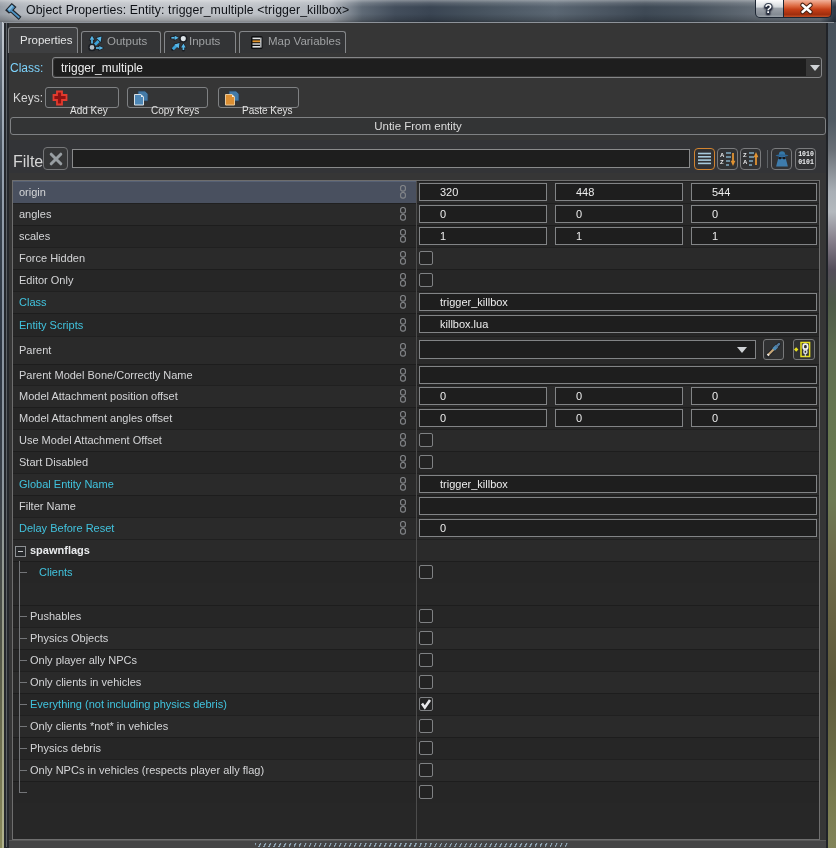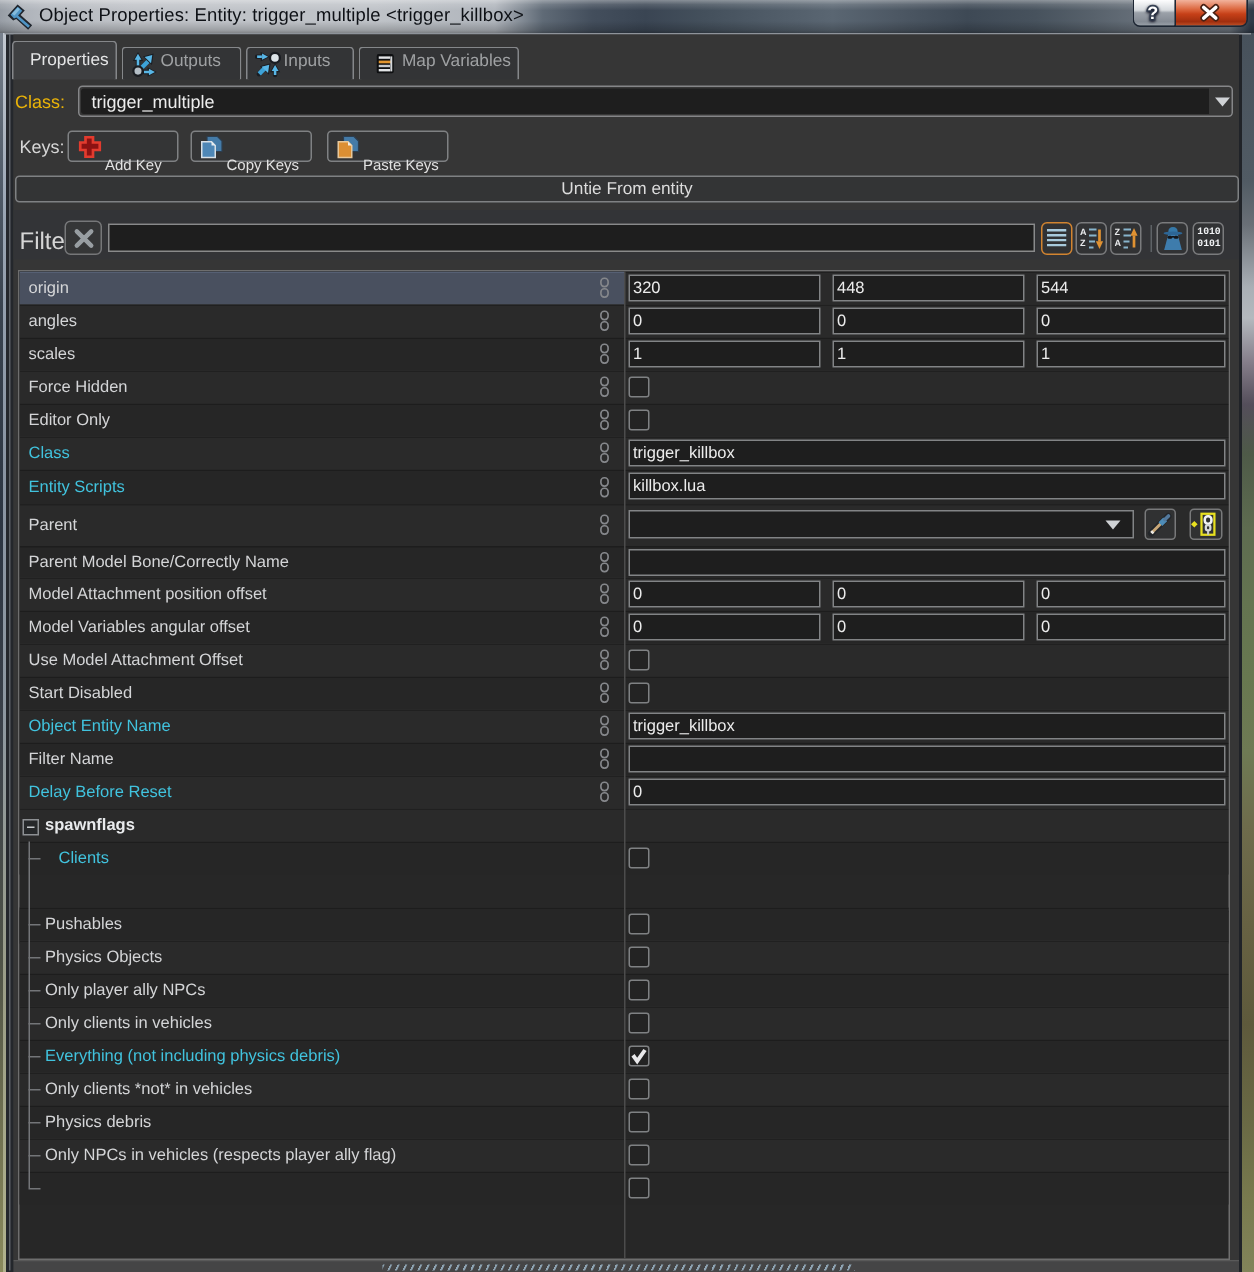--- a/index.html
+++ b/index.html
@@ -42,21 +42,21 @@
 #client{left:9px;top:23px;width:817px;height:817px;background:#363636;}
 
 .tab{position:absolute;box-sizing:border-box;border:1px solid #85878a;border-bottom:none;
  border-radius:3px 3px 0 0;color:#9fa1a3;background:#333436;}
 .tab .lbl{position:absolute;white-space:nowrap;font-size:11.5px;}
 #tab-props{left:8px;top:27px;width:70px;height:26px;background:#3e3f41;color:#e4e5e6;}
 #tab-outputs{left:81px;top:31px;width:80px;height:22px;}
 #tab-inputs{left:164px;top:31px;width:72px;height:22px;}
 #tab-mapvars{left:239px;top:31px;width:107px;height:22px;text-align:center;}
 
-#class-label{left:10px;top:61px;color:#eab308;}
+#class-label{left:10px;top:61px;color:#7dd3fc;}
 #class-combo{left:52px;top:57px;width:770px;height:21px;box-sizing:border-box;
  background:#373737;border:1px solid #858688;border-radius:3px;}
 #class-field{left:1px;top:1px;width:752px;height:17px;background:#1e1e1e;border-radius:2px 0 0 2px;}
 #class-text{left:7px;top:2px;color:#ececec;}
 .dn-arrow{width:0;height:0;border-left:5px solid transparent;border-right:5px solid transparent;border-top:6px solid #cfd2d5;}
 #class-arrow{left:757px;top:7px;}
 
 #keys-label{left:13px;top:91px;color:#d6d6d6;text-align:center;}
 .kbtn{position:absolute;top:87px;height:21px;box-sizing:border-box;background:#343536;
  border:1px solid #7f8183;border-radius:3px;color:#e2e2e2;}
@@ -86,21 +86,21 @@
  background:#272727;border:1px solid #6e6e6e;}
 .row{position:absolute;left:13px;width:806px;box-shadow:inset 0 1px 0 rgba(0,0,0,0.22);}
 .row.odd{background:#262626;}
 .row.even{background:#2a2a2a;}
 .row .lab{position:absolute;left:6px;top:50%;transform:translateY(-50%);white-space:nowrap;color:#d4d5d7;font-size:11px;}
 .row.sel{background:#2a2a2a;}
 .row.sel::before{content:"";position:absolute;left:0;top:0;width:403px;height:100%;background:#49505f;box-shadow:inset 0 1px 0 #566074;}
 .cyan{color:#41c3de !important;}
 #divider{left:416px;top:181px;width:1px;height:658px;background:#4c4c4c;}
 .pinput{position:absolute;top:2px;height:18px;box-sizing:border-box;background:#1e1e1e;
- border:1px solid #828486;color:#ececec;line-height:16px;padding-left:2px;font-size:11px;}
+ border:1px solid #828486;color:#ececec;line-height:16px;padding-left:20px;font-size:11px;}
 .cbv{position:absolute;left:406px;top:50%;transform:translateY(-50%);width:14px;height:14px;box-sizing:border-box;
  background:#232323;border:1px solid #7f8183;border-radius:2px;}
 .link{position:absolute;left:386px;top:50%;transform:translateY(-50%);width:8px;height:15px;}
 .pcombo{position:absolute;left:406px;top:4px;width:337px;height:19px;box-sizing:border-box;
  background:#1e1e1e;border:1px solid #828486;}
 .toolbtn{position:absolute;top:3px;width:21px;height:21px;box-sizing:border-box;background:#303132;
  border:1px solid #78797a;border-radius:3px;}
 #btn-eyedrop{left:750px;}
 #btn-linkent{left:780px;width:22px;}
 
@@ -418,21 +418,21 @@
       <g fill="none" stroke="#85878b" stroke-width="1.1">
         <rect x="1.6" y="1" width="4.8" height="5.6" rx="2.2"></rect>
         <rect x="1.6" y="8" width="4.8" height="5.6" rx="2.2"></rect>
       </g>
     </svg>
     <div class="pinput" style="left:406px;width:128px">0</div>
     <div class="pinput" style="left:542px;width:128px">0</div>
     <div class="pinput" style="left:678px;width:126px">0</div>
   </div>
 <div class="row odd" style="top:407px;height:22px">
-    <span class="lab">Model Variables angular offset</span>
+    <span class="lab">Model Attachment angles offset</span>
     <svg class="link" width="8" height="15" viewBox="0 0 8 15">
       <g fill="none" stroke="#85878b" stroke-width="1.1">
         <rect x="1.6" y="1" width="4.8" height="5.6" rx="2.2"></rect>
         <rect x="1.6" y="8" width="4.8" height="5.6" rx="2.2"></rect>
       </g>
     </svg>
     <div class="pinput" style="left:406px;width:128px">0</div>
     <div class="pinput" style="left:542px;width:128px">0</div>
     <div class="pinput" style="left:678px;width:126px">0</div>
   </div>
@@ -450,21 +450,21 @@
     <span class="lab">Start Disabled</span>
     <svg class="link" width="8" height="15" viewBox="0 0 8 15">
       <g fill="none" stroke="#85878b" stroke-width="1.1">
         <rect x="1.6" y="1" width="4.8" height="5.6" rx="2.2"></rect>
         <rect x="1.6" y="8" width="4.8" height="5.6" rx="2.2"></rect>
       </g>
     </svg>
     <div class="cbv"></div>
   </div>
 <div class="row even" style="top:473px;height:22px">
-    <span class="lab cyan">Object Entity Name</span>
+    <span class="lab cyan">Global Entity Name</span>
     <svg class="link" width="8" height="15" viewBox="0 0 8 15">
       <g fill="none" stroke="#85878b" stroke-width="1.1">
         <rect x="1.6" y="1" width="4.8" height="5.6" rx="2.2"></rect>
         <rect x="1.6" y="8" width="4.8" height="5.6" rx="2.2"></rect>
       </g>
     </svg>
     <div class="pinput" style="left:406px;width:398px">trigger_killbox</div>
   </div>
 <div class="row odd" style="top:495px;height:22px">
     <span class="lab">Filter Name</span>

